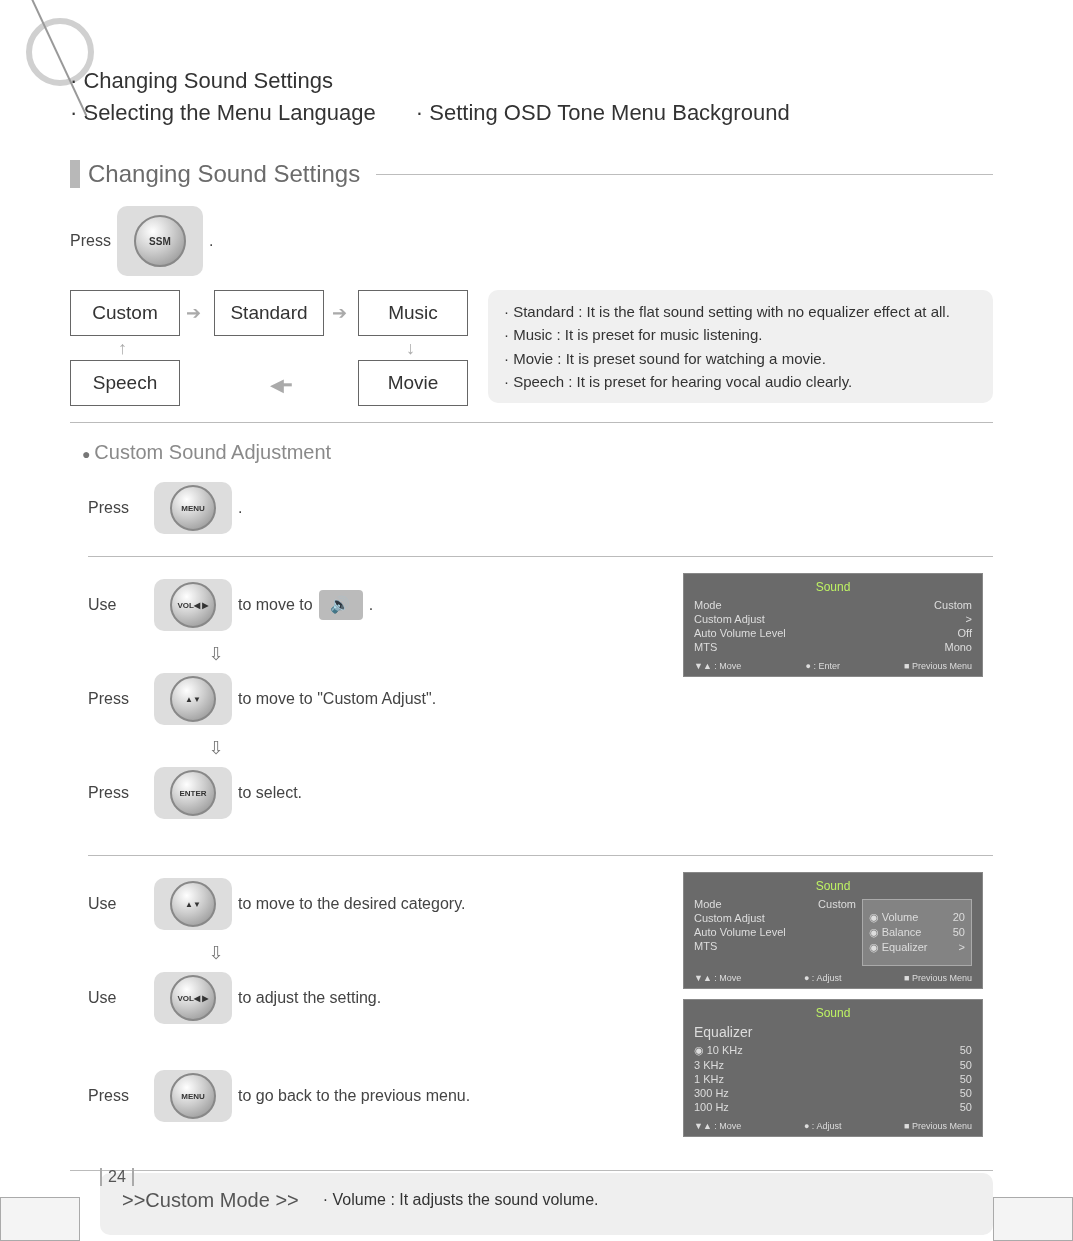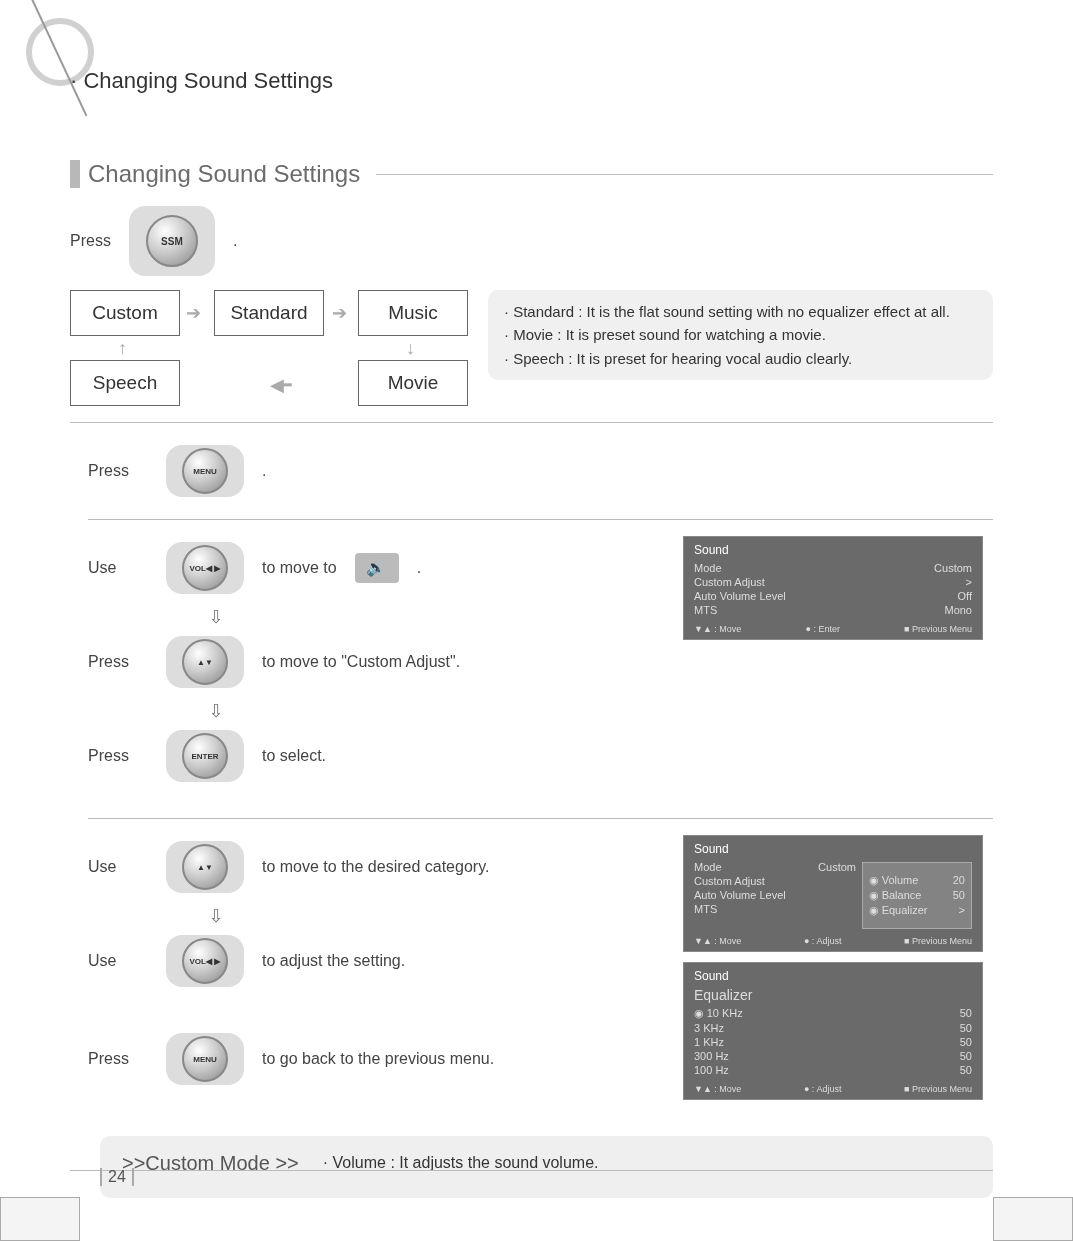--- a/index.html
+++ b/index.html
@@ -67,30 +67,30 @@
     padding-left: 8px;
   }
   .section-title-line {
     flex: 1;
     height: 1px;
     background: #bdbdbd;
   }
   .step-row {
     display: flex;
     align-items: center;
-    gap: 18px;
+    gap: 6px;
     margin-bottom: 14px;
     font-size: 16px;
     color: #444;
   }
   .btn-box {
     width: 86px;
     height: 70px;
     background: #ddd;
-    border-radius: 16px;
+    border-radius: 10px;
     display: flex;
     align-items: center;
     justify-content: center;
   }
   .round-btn {
     width: 52px;
     height: 52px;
     border-radius: 50%;
     background: radial-gradient(circle at 35% 30%, #fff 0%, #ccc 45%, #888 100%);
     border: 2px solid #888;
@@ -182,22 +182,23 @@
     width: 300px;
     border: 1px solid #888;
     background: #6a6a6a;
     color: #ddd;
     font-size: 11px;
     padding: 6px 10px 4px 10px;
     margin-bottom: 10px;
   }
   .screenshot .title {
     font-size:12px;
-    color:#ffffff;
+    color:#bef264;
     margin-bottom:4px;
+    text-align:center;
   }
   .screenshot .row {
     display:flex;
     justify-content:space-between;
     padding:1px 0;
   }
   .screenshot .submenu {
     background:#838383;
     border:1px solid #aaa;
     margin-top:2px;
@@ -255,20 +256,24 @@
   .corner-br { bottom:0; right:0; }
 </style>
 </head>
 <body>
 
 <div class="header-graphic"></div>
 
 <div class="topic-list">
   <div class="topic-row">
     <span class="topic-item">Changing Sound Settings</span>
+  </div>
+  <div class="topic-row">
+    <span class="topic-item">Selecting the Menu Language</span>
+    <span class="topic-item">Setting OSD Tone Menu Background</span>
   </div>
 </div>
 
 <div class="section">
 
   <div class="section-title-row">
     <div class="section-title">Changing Sound Settings</div>
     <div class="section-title-line"></div>
   </div>
 
@@ -290,27 +295,29 @@
       <div></div>
       <div class="mode-box">Movie</div>
       <span class="mode-arrow" style="left:116px;top:12px">➔</span>
       <span class="mode-arrow" style="left:262px;top:12px">➔</span>
       <span class="mode-arrow" style="left:336px;top:48px">↓</span>
       <span class="mode-arrow" style="left:200px;top:84px;letter-spacing:-3px">◀━</span>
       <span class="mode-arrow" style="left:48px;top:48px">↑</span>
     </div>
     <div class="mode-desc">
       <div>Standard : It is the flat sound setting with no equalizer effect at all.</div>
+      <div>Music : It is preset for music listening.</div>
       <div>Movie : It is preset sound for watching a movie.</div>
       <div>Speech : It is preset for hearing vocal audio clearly.</div>
     </div>
   </div>
 
   <hr class="sep">
 
+  <div class="subsection-title">Custom Sound Adjustment</div>
 
   <div class="steps-col">
 
     <div class="step-row">
       <span style="width:60px">Press</span>
       <div class="btn-box sm">
           <div class="round-btn">MENU</div>
         </div>
       <span>.</span>
     </div>

